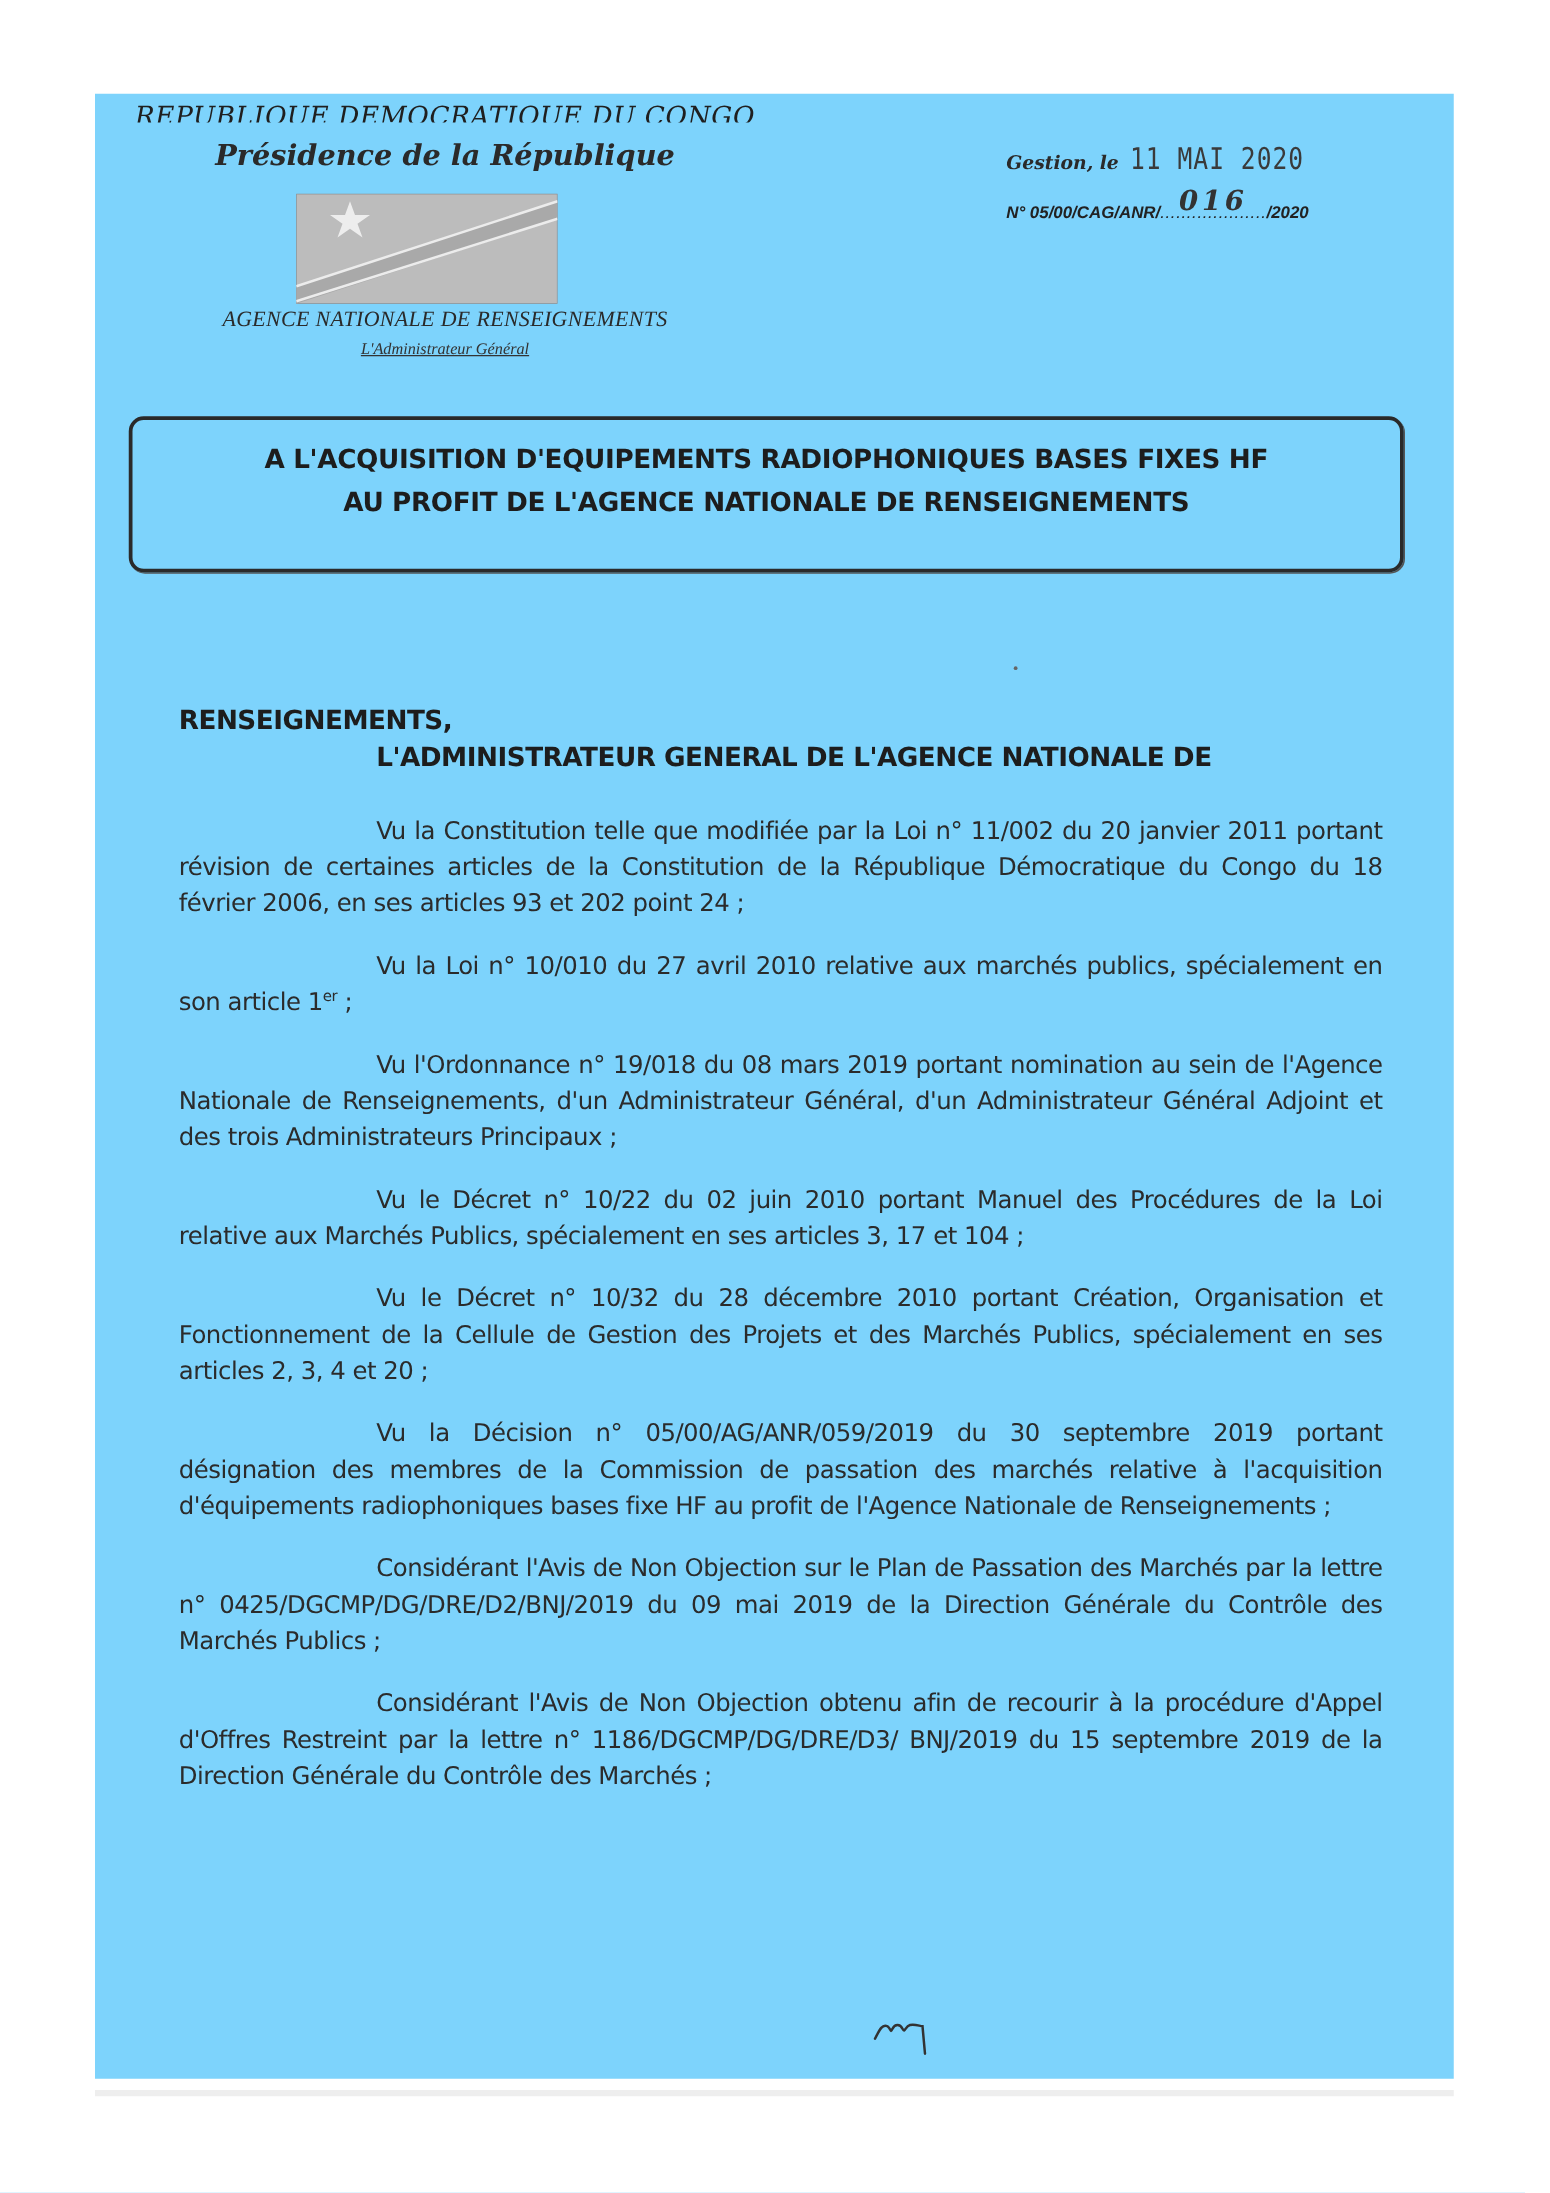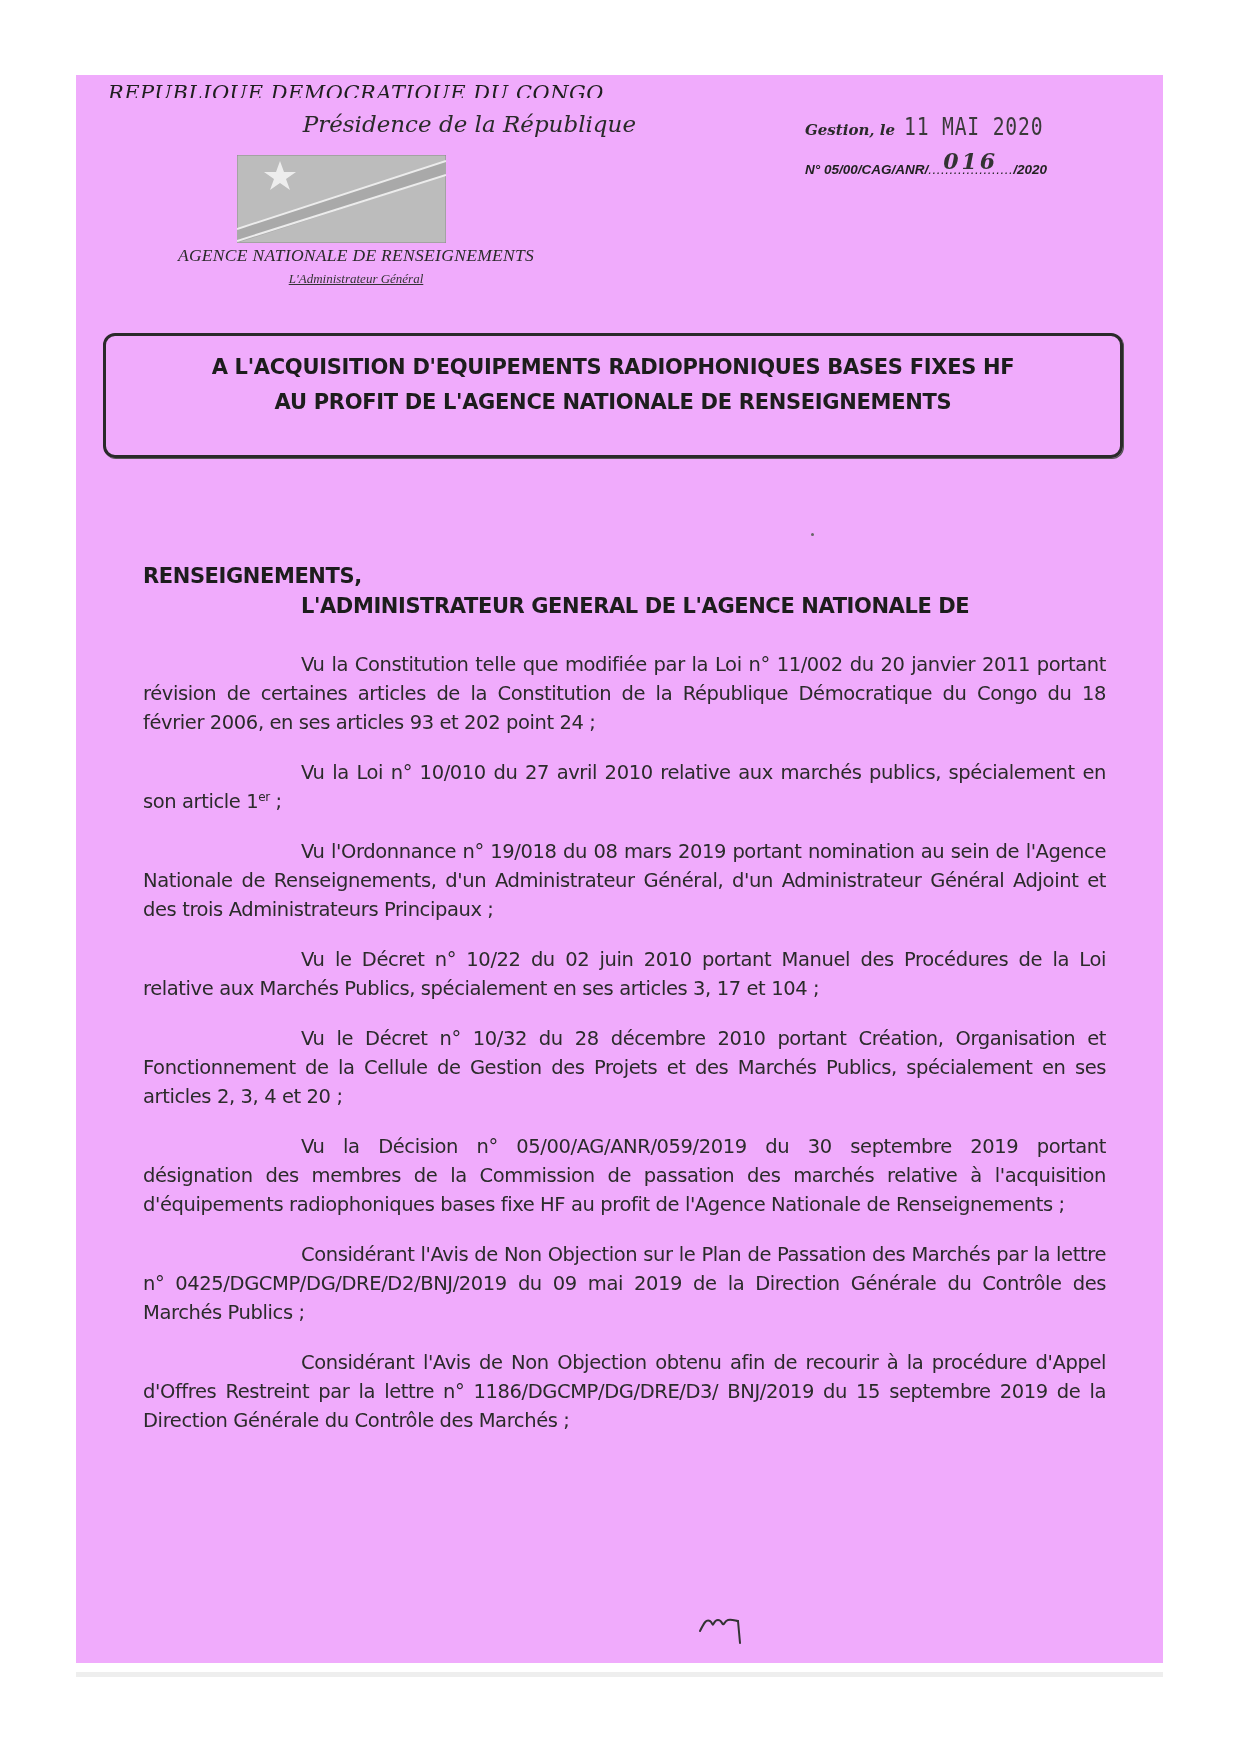--- a/index.html
+++ b/index.html
@@ -1,34 +1,34 @@
 <!DOCTYPE html>
 <html><head>
 <meta charset="utf-8">
 <style>
   html, body { margin: 0; padding: 0; background: #ffffff; }
   body { width: 1240px; height: 1754px; position: relative; overflow: hidden; }
   .page {
     position: absolute; left: 76px; top: 75px; width: 1087px; height: 1588px;
-    background: #f0abfc;
+    background: #7dd3fc;
   }
   .bottom-strip {
     position: absolute; left: 76px; top: 1672px; width: 1087px; height: 5px;
     background: #eeeeee;
   }
   .header-left {
     position: absolute; left: 0; top: 12px; width: 560px; text-align: center;
     font-family: "DejaVu Serif", serif; font-style: italic; color: #2a2a2a;
   }
   .country {
     font-size: 21px; letter-spacing: 0.5px; line-height: 22px;
     height: 16px; overflow: hidden; padding-top: 0; color: #1f1f1f;
     transform: translateY(-5px);
   }
-  .presidence { font-size: 23px; margin-top: 8px; font-weight: normal; text-align: right; }
+  .presidence { font-size: 23px; margin-top: 8px; font-weight: bold; }
   .flag {
     position: absolute; left: 161px; top: 80px; width: 209px; height: 88px;
   }
   .agency {
     position: absolute; left: 0; top: 170px; width: 560px; text-align: center;
     font-family: "Liberation Serif", serif; font-style: italic; font-size: 17.5px; color: #2a2a2a;
     letter-spacing: 0.3px;
   }
   .admin-gen {
     position: absolute; left: 0; top: 196px; width: 560px; text-align: center;

